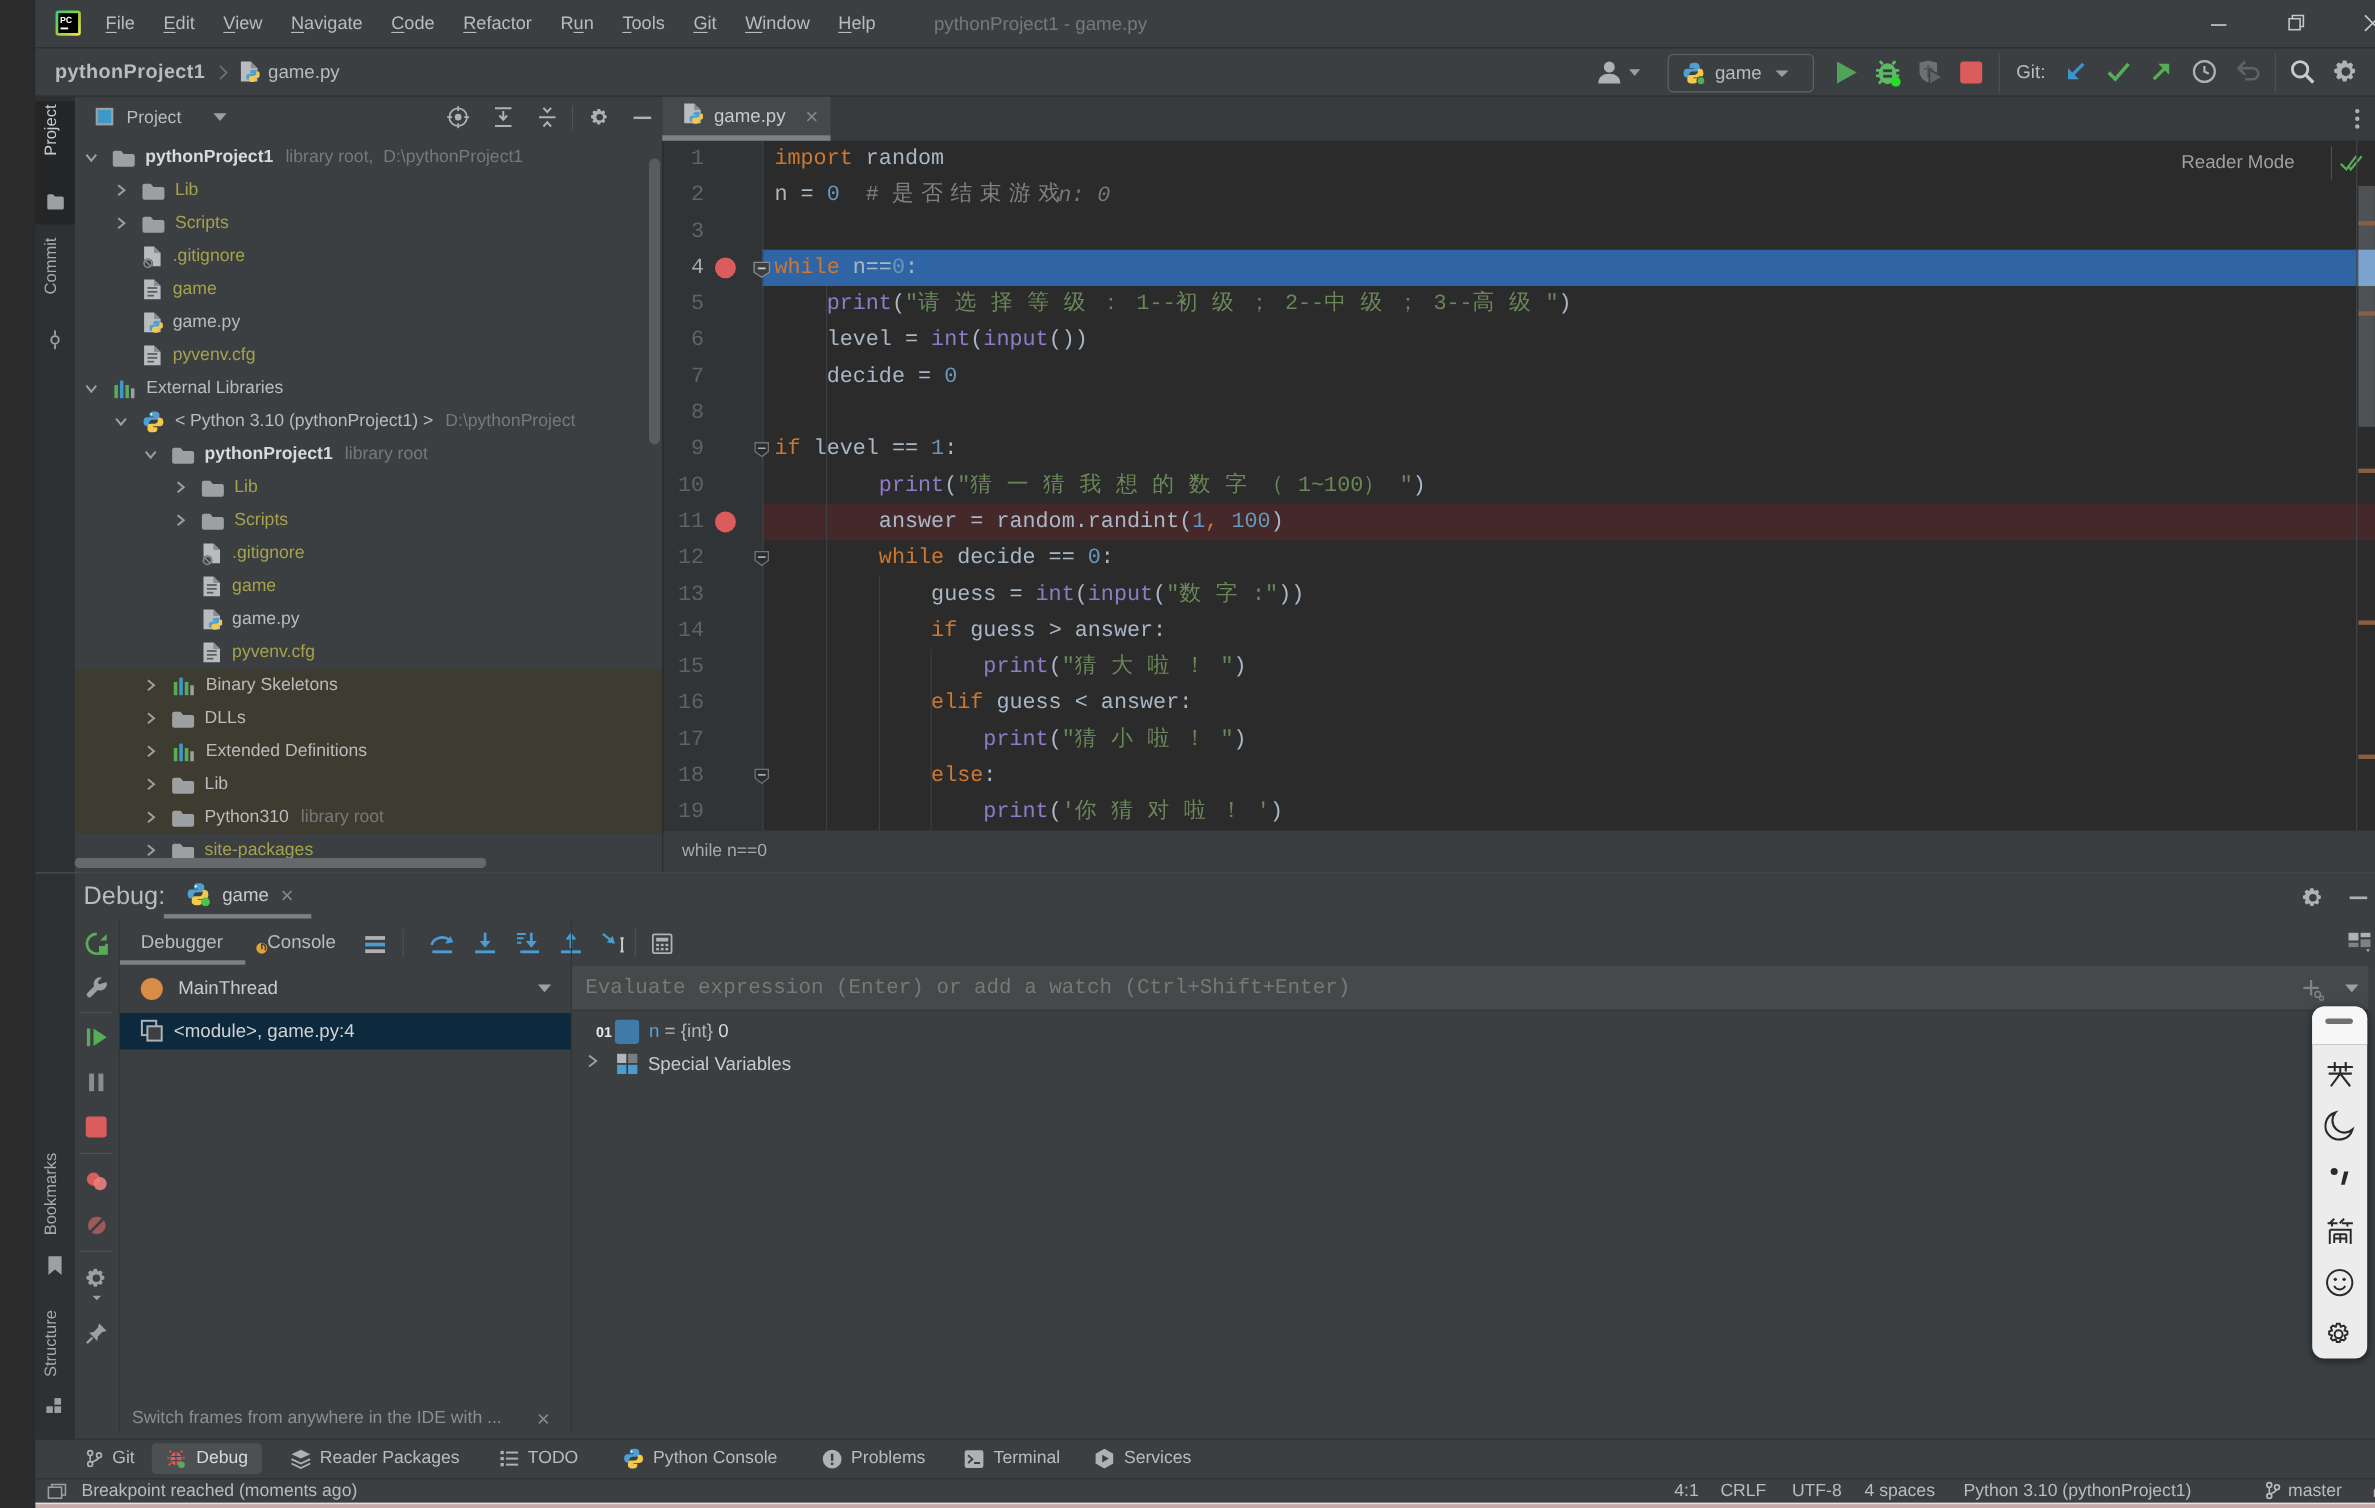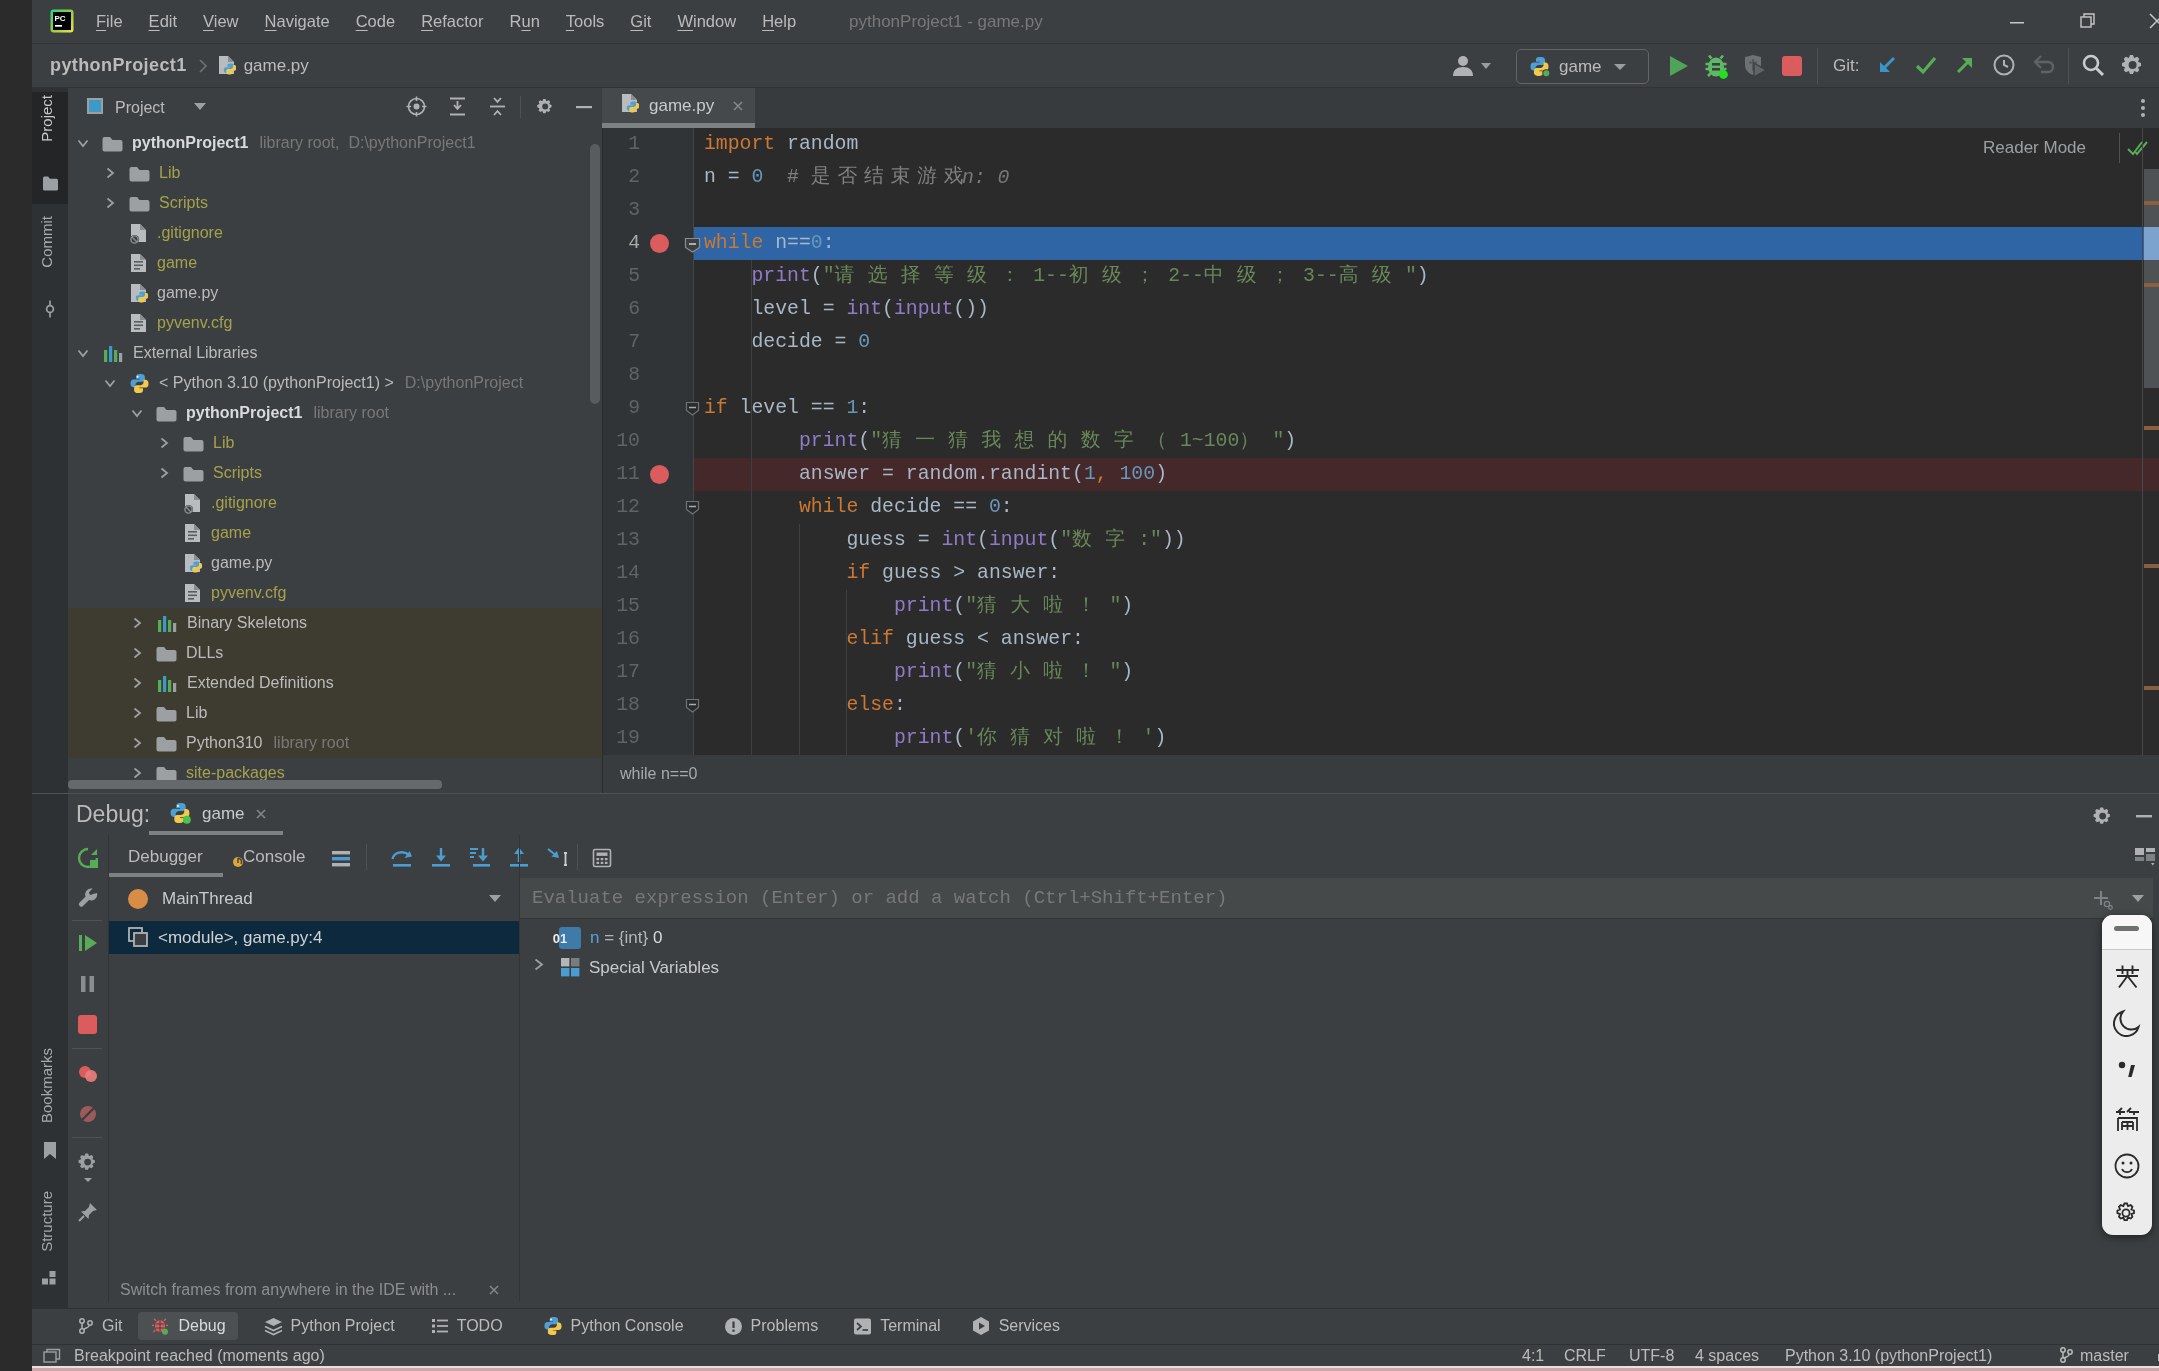--- a/index.html
+++ b/index.html
@@ -787,21 +787,21 @@
     <svg class="abs" style="left:2059px;top:888px;" width="22" height="22" viewBox="0 0 22 22">
       <path d="M10 3 v14 M3 10 h14" stroke="#7f8284" stroke-width="2"></path>
       <circle cx="16" cy="16" r="2.6" fill="none" stroke="#7f8284" stroke-width="1.4"></circle>
       <circle cx="19.5" cy="19.5" r="1.8" fill="none" stroke="#7f8284" stroke-width="1.2"></circle>
     </svg>
     <svg class="abs" style="left:2098px;top:893px;" width="16" height="11" viewBox="0 0 16 11">
         <path d="M2 2 L8 9 L14 2 Z" fill="#9da0a2"></path>
       </svg>
 
     <div class="abs" style="left:527px;top:927px;width:22px;height:22px;border-radius:3px;background:#3f7ba8;"></div>
-    <div class="abs" style="left:517px;top:927px;width:22px;height:22px;display:flex;align-items:center;justify-content:center;font-size:13px;font-weight:bold;color:#e8eaec;">01</div>
+    <div class="abs" style="left:506px;top:927px;width:22px;height:22px;display:flex;align-items:center;justify-content:center;font-size:13px;font-weight:bold;color:#e8eaec;">01</div>
     <div class="abs" style="left:558px;top:921px;height:33px;display:flex;align-items:center;font-size:17px;">
       <span style="color:#5a9fd8;">n</span>
         <span style="color:#b3b5b7;">&nbsp;= {int}&nbsp;</span>
         <span style="color:#d8dadc;">0</span>
     </div>
     <svg class="abs" style="left:500px;top:958px;" width="13" height="13" viewBox="0 0 13 13">
         <path d="M3.5 1.5 L10 6.5 L3.5 11.5" stroke="#9da0a2" stroke-width="1.8" fill="none"></path>
       </svg>
     <svg class="abs" style="left:527px;top:956px;" width="22" height="22" viewBox="0 0 22 22">
       <rect x="2" y="2" width="8.4" height="8.4" fill="#b3b6b8"></rect>
@@ -837,21 +837,21 @@
           <path d="M15 6 V24 M8.5 12 H21.5 M8.5 18 H21.5" stroke="#3c3f41" stroke-width="1.4"></path>
           <circle cx="22.5" cy="23.5" r="4.5" fill="#57ad57"></circle>
         </svg>
         <span style="margin-left:8px;color:#d8dadc;">Debug</span>
       </span>
       <span style="margin-left:26px;display:flex;align-items:center;">
         <svg width="19" height="19" viewBox="0 0 19 19">
             <path d="M9.5 1 L18 5 L9.5 9 L1 5 Z" fill="#afb1b3"></path>
             <path d="M1 9.5 L9.5 13.5 L18 9.5 M1 13.5 L9.5 17.5 L18 13.5" fill="none" stroke="#afb1b3" stroke-width="1.6"></path>
           </svg>
-        <span style="margin-left:8px;">Python Project</span>
+        <span style="margin-left:8px;">Reader Packages</span>
       </span>
       <span style="margin-left:36px;display:flex;align-items:center;">
         <svg width="18" height="18" viewBox="0 0 18 18">
             <rect x="1" y="2" width="3" height="3" fill="#afb1b3"></rect>
             <rect x="1" y="7.5" width="3" height="3" fill="#afb1b3"></rect>
             <rect x="1" y="13" width="3" height="3" fill="#afb1b3"></rect>
             <rect x="6" y="2.6" width="11" height="1.8" fill="#afb1b3"></rect>
             <rect x="6" y="8.1" width="11" height="1.8" fill="#afb1b3"></rect>
             <rect x="6" y="13.6" width="11" height="1.8" fill="#afb1b3"></rect>
           </svg>

